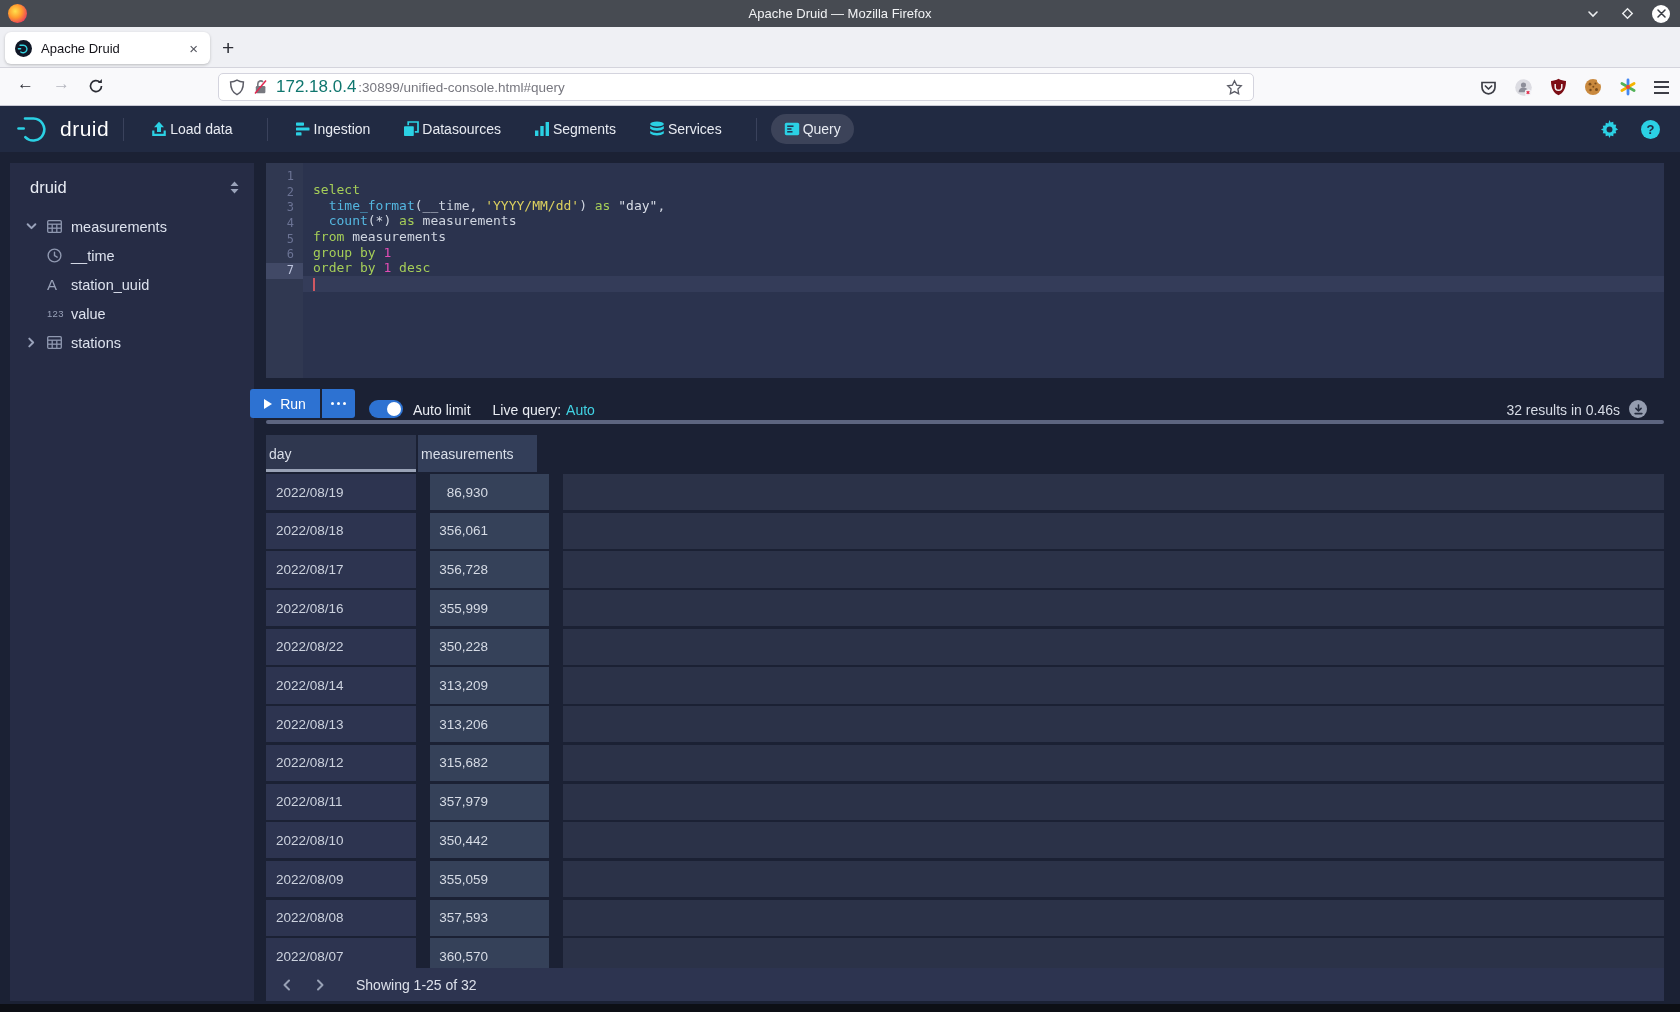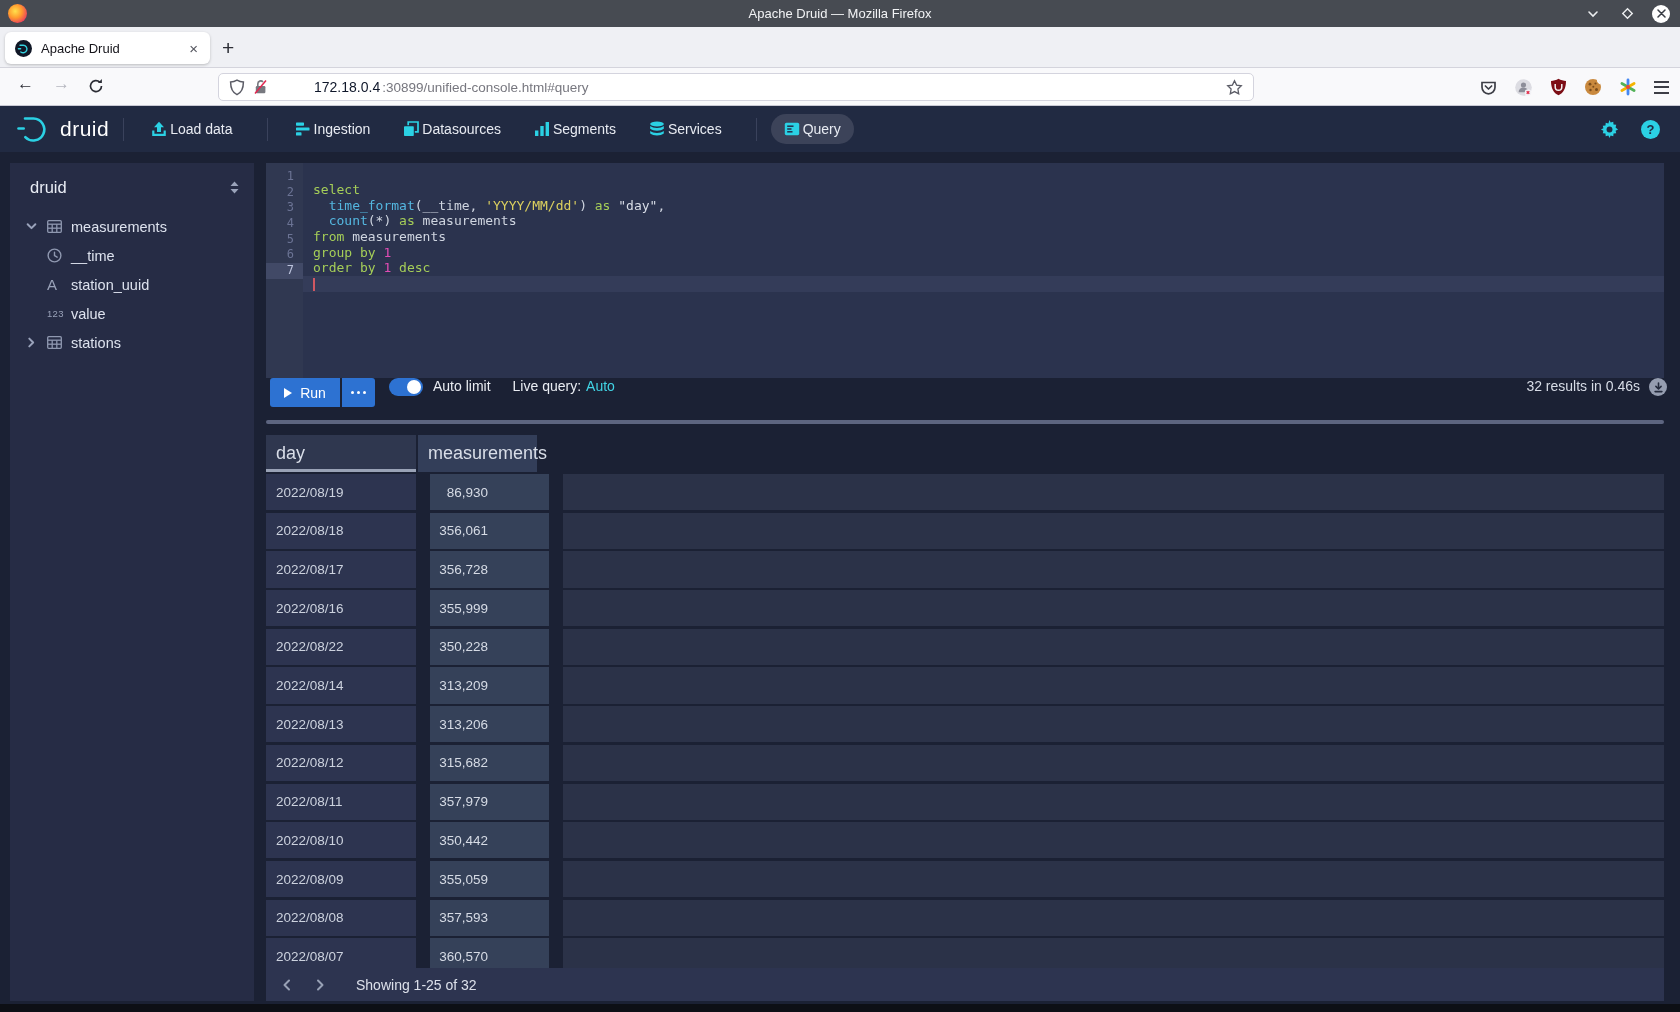--- a/index.html
+++ b/index.html
@@ -25,21 +25,21 @@
   .tab-title { font-size:13px; color:#15141a; margin-left:9px; flex:1; }
   .tab-close { font-size:15px; color:#55565f; padding:0 2px; }
   .newtab { position:absolute; left:222px; top:8px; font-size:21px; color:#2c2d35; font-weight:300; line-height:26px; }
 
   
   .urlbar { position:absolute; left:0; top:68px; width:1680px; height:38px; background:#f9f9fb;
             border-bottom:1px solid #c9c9d4; }
   .nav-glyph { position:absolute; top:6px; font-size:17px; color:#2c2d35; }
   .urlfield { position:absolute; left:218px; top:5px; width:1036px; height:28px; background:#ffffff;
               border:1px solid #d4d4de; border-radius:5px; display:flex; align-items:center; padding:0 10px; gap:8px; }
-  .url-host { font-size:14px; color:#0f172a;margin-left:38px; }
+  .url-host { font-size:17px; color:#0f766e; }
   .url-path { font-size:13.5px; color:#77777f; flex:1; }
   .toolbar-icons { position:absolute; right:11px; top:0; height:38px; display:flex; align-items:center; gap:17px; }
   .hamburger { display:flex; flex-direction:column; gap:3.5px; }
   .hamburger span { display:block; width:15px; height:2px; background:#3d3e46; }
 
   
   .druidbar { position:absolute; left:0; top:106px; width:1680px; height:46px; background:#212a42;
               display:flex; align-items:center; }
   .druid-logo { margin-left:16px; display:flex; align-items:center; }
   .brand { color:#ffffff; font-size:21px; margin-left:8px; letter-spacing:.5px; }
@@ -76,21 +76,21 @@
   .cl.active { background:#343c59; }
   .tok-kw { color:#a5ce58; }
   .tok-fn { color:#54b7e0; }
   .tok-str { color:#ddd15f; }
   .tok-num { color:#e04cb4; }
   .tok-qid { color:#d8dde7; }
   .tok-pl { color:#cfd5e0; }
   .cursor { display:inline-block; width:2px; height:13px; background:#cf5862; vertical-align:middle; }
 
   
-  .runbar { position:absolute; left:270px; top:378px; width:1398px; height:40px; display:flex; align-items:flex-start; }
+  .runbar { position:absolute; left:250px; top:378px; width:1398px; height:40px; display:flex; align-items:flex-end; }
   .btn-run { width:70px; height:29px; background:#2d72d2; border-radius:3px 0 0 3px; color:#fff; font-size:14px;
              display:flex; align-items:center; justify-content:center; gap:8px; }
   .play { width:0; height:0; border-left:8px solid #ffffff; border-top:5px solid transparent; border-bottom:5px solid transparent; }
   .btn-more { width:33px; height:29px; margin-left:2px; background:#2d72d2; border-radius:0 3px 3px 0;
               display:flex; align-items:center; justify-content:center; gap:2.5px; }
   .btn-more i { width:3.5px; height:3.5px; border-radius:50%; background:#fff; }
   .switch { width:34px; height:18px; border-radius:10px; background:#2d72d2; margin-left:14px; position:relative; }
   .knob { position:absolute; right:2px; top:2px; width:14px; height:14px; border-radius:50%; background:#fff; }
   .lbl { color:#e9ecf2; font-size:14px; }
   .auto-limit { margin-left:10px; }
@@ -98,21 +98,21 @@
   .live-val { color:#41d3e4; margin-left:5px; }
   .results-info { margin-left:auto; color:#d7dce6; font-size:14px; }
   .dl-circle { width:18px; height:18px; border-radius:50%; background:#959db0; margin-left:9px; margin-right:1px;
                display:flex; align-items:center; justify-content:center; }
 
   
   .splitter { position:absolute; left:266px; top:420px; width:1398px; height:4px; background:#5d6580; border-radius:2px; }
 
   
   .thead { position:absolute; left:266px; top:435px; width:1398px; height:37px; display:flex; gap:2px; }
-  .hcell { display:flex; align-items:center; padding-left:10px; font-size:18px; color:#d9dee8; position:relative; }
+  .hcell { display:flex; align-items:center; padding-left:3px; font-size:14px; color:#d9dee8; position:relative; }
   .h-day { width:150px; background:#2f374f; }
   .h-day::after { content:""; position:absolute; left:0; right:0; bottom:0; height:3px; background:#99a2b6; }
   .h-meas { width:119px; background:#333e59; }
   .tbody { position:absolute; left:266px; top:474px; width:1398px; height:494px; overflow:hidden; }
   .trow { height:36.3px; margin-bottom:2.4px; display:flex; gap:14px; }
   .c-day { width:150px; background:#2d3450; color:#ccd2de; font-size:13.5px; display:flex; align-items:center; padding-left:10px; }
   .c-meas { width:119px; background:#354159; color:#d6dbe5; font-size:13.5px; display:flex; align-items:center; padding-left:8px; }
   .num { display:inline-block; width:50px; text-align:right; }
   .c-fill { flex:1; background:#2b3248; }
 

